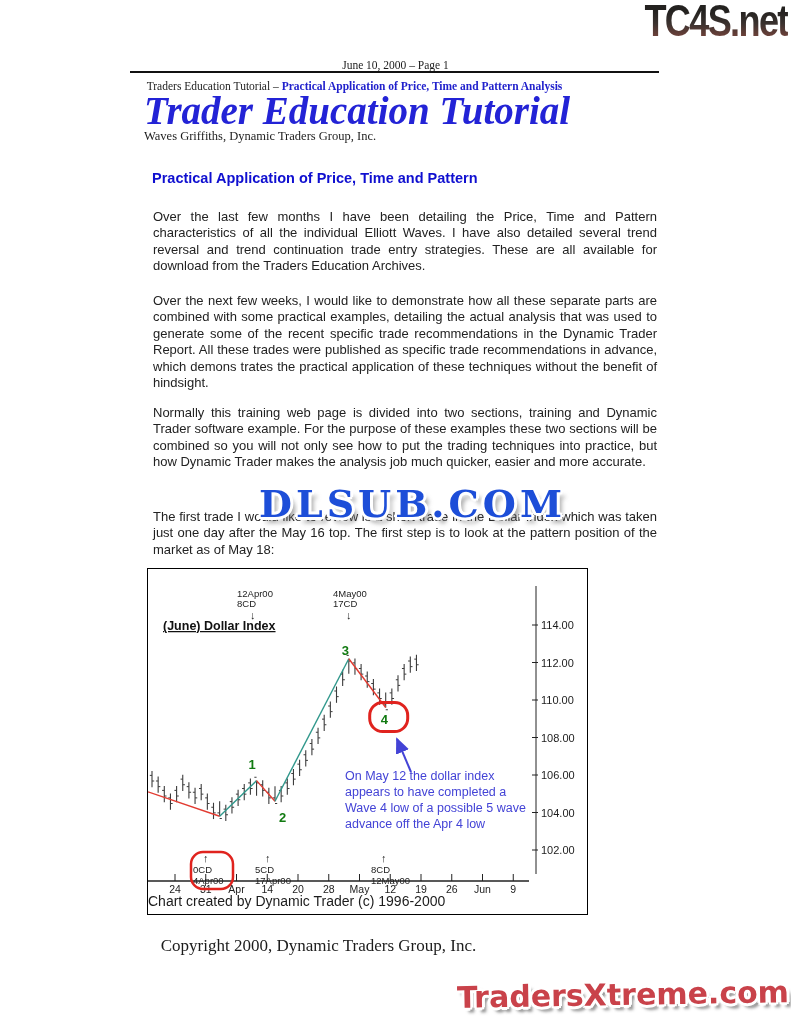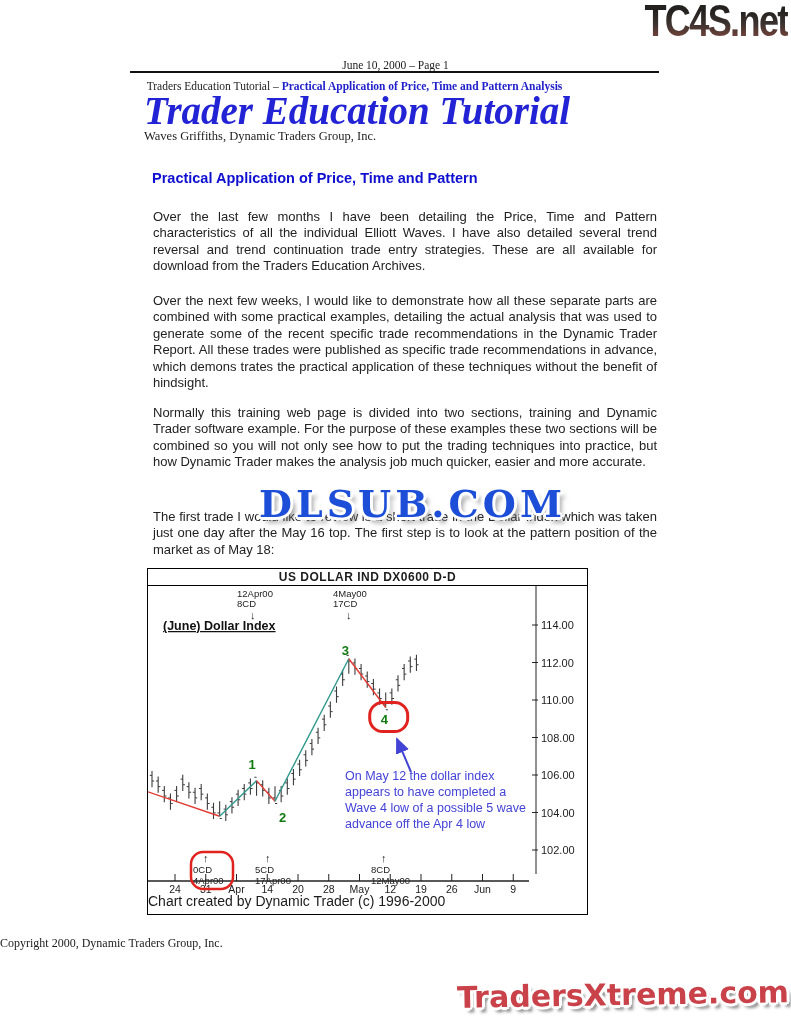--- a/index.html
+++ b/index.html
@@ -37,22 +37,22 @@
     text-align:justify;color:#222;}
   .p1{top:201px;} .p2{top:285px;} .p3{top:397px;} .p4{top:501px;}
 
   
   .chart-box{position:absolute;left:147px;top:568px;width:439px;height:345px;border:1px solid #000;background:#fff;}
   .chart-title{height:16px;line-height:16px;text-align:center;font-weight:bold;font-size:12px;
     border-bottom:1px solid #000;letter-spacing:.5px;}
   .chart-svg{position:absolute;left:0;top:17px;}
   .chart-caption{position:absolute;bottom:5px;left:0;width:439px;text-align:left;font-size:14px;color:#1c1c1c;}
 
-  .footer-copy{position:absolute;top:936px;left:0;width:637px;text-align:left;
-    font-family:"Liberation Serif",serif;font-size:12px;}
+  .footer-copy{position:absolute;top:936px;left:0;width:637px;text-align:center;
+    font-family:"Liberation Serif",serif;font-size:17px;}
 </style>
 </head>
 <body>
 
 <div class="page">
 
   <div class="wm-tc4s">TC4S.net</div>
 
   <div class="hdr1"><span>Traders Education Tutorial – </span><b>Practical Application of Price, Time and Pattern Analysis</b></div>
   <div class="hdr2">June 10, 2000 – Page 1</div>
@@ -63,21 +63,20 @@
   <h2 class="section-heading">Practical Application of Price, Time and Pattern</h2>
 
   <p class="para p1">Over the last few months I have been detailing the Price, Time and Pattern characteristics of all the individual Elliott Waves. I have also detailed several trend reversal and trend continuation trade entry strategies. These are all available for download from the Traders Education Archives.</p>
   <p class="para p2">Over the next few weeks, I would like to demonstrate how all these separate parts are combined with some practical examples, detailing the actual analysis that was used to generate some of the recent specific trade recommendations in the Dynamic Trader Report. All these trades were published as specific trade recommendations in advance, which demons trates the practical application of these techniques without the benefit of hindsight.</p>
   <p class="para p3">Normally this training web page is divided into two sections, training and Dynamic Trader software example. For the purpose of these examples these two sections will be combined so you will not only see how to put the trading techniques into practice, but how Dynamic Trader makes the analysis job much quicker, easier and more accurate.</p>
   <p class="para p4">The first trade I would like to review is a short trade in the Dollar Index which was taken just one day after the May 16 top. The first step is to look at the pattern position of the market as of May 18:</p>
 
   <div class="wm-dlsub">DLSUB.COM</div>
 
   <div class="chart-box">
-    <div class="chart-title">US DOLLAR IND DX0600 D-D</div>
     <svg id="chart-svg" class="chart-svg" width="439" height="322" xmlns="http://www.w3.org/2000/svg">
         <line x1="388" y1="0" x2="388" y2="288" stroke="#222222" stroke-width="1"></line>
         <line x1="384" y1="39" x2="390" y2="39" stroke="#222222"></line>
         <text x="393" y="43" style="font-family:&quot;Liberation Sans&quot;,sans-serif;font-size:11px" fill="#1c1c1c">114.00</text>
         <line x1="384" y1="76.5" x2="390" y2="76.5" stroke="#222222"></line>
         <text x="393" y="80.5" style="font-family:&quot;Liberation Sans&quot;,sans-serif;font-size:11px" fill="#1c1c1c">112.00</text>
         <line x1="384" y1="114" x2="390" y2="114" stroke="#222222"></line>
         <text x="393" y="118" style="font-family:&quot;Liberation Sans&quot;,sans-serif;font-size:11px" fill="#1c1c1c">110.00</text>
         <line x1="384" y1="151.5" x2="390" y2="151.5" stroke="#222222"></line>
         <text x="393" y="155.5" style="font-family:&quot;Liberation Sans&quot;,sans-serif;font-size:11px" fill="#1c1c1c">108.00</text>

